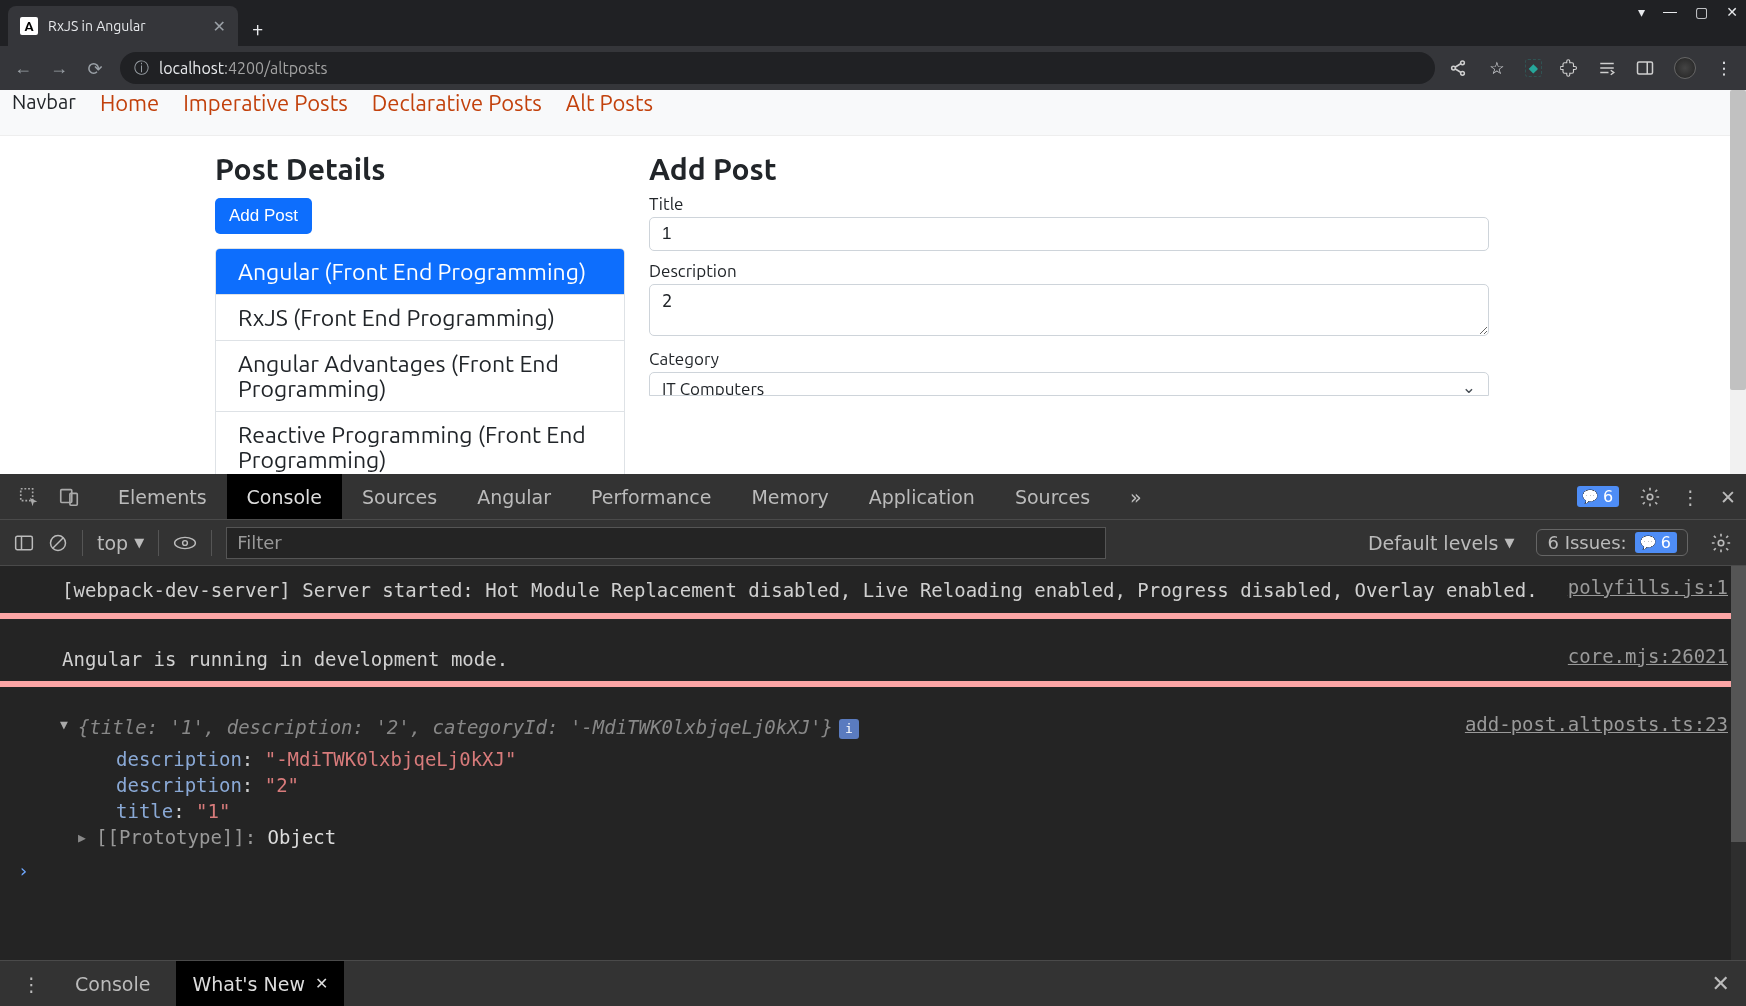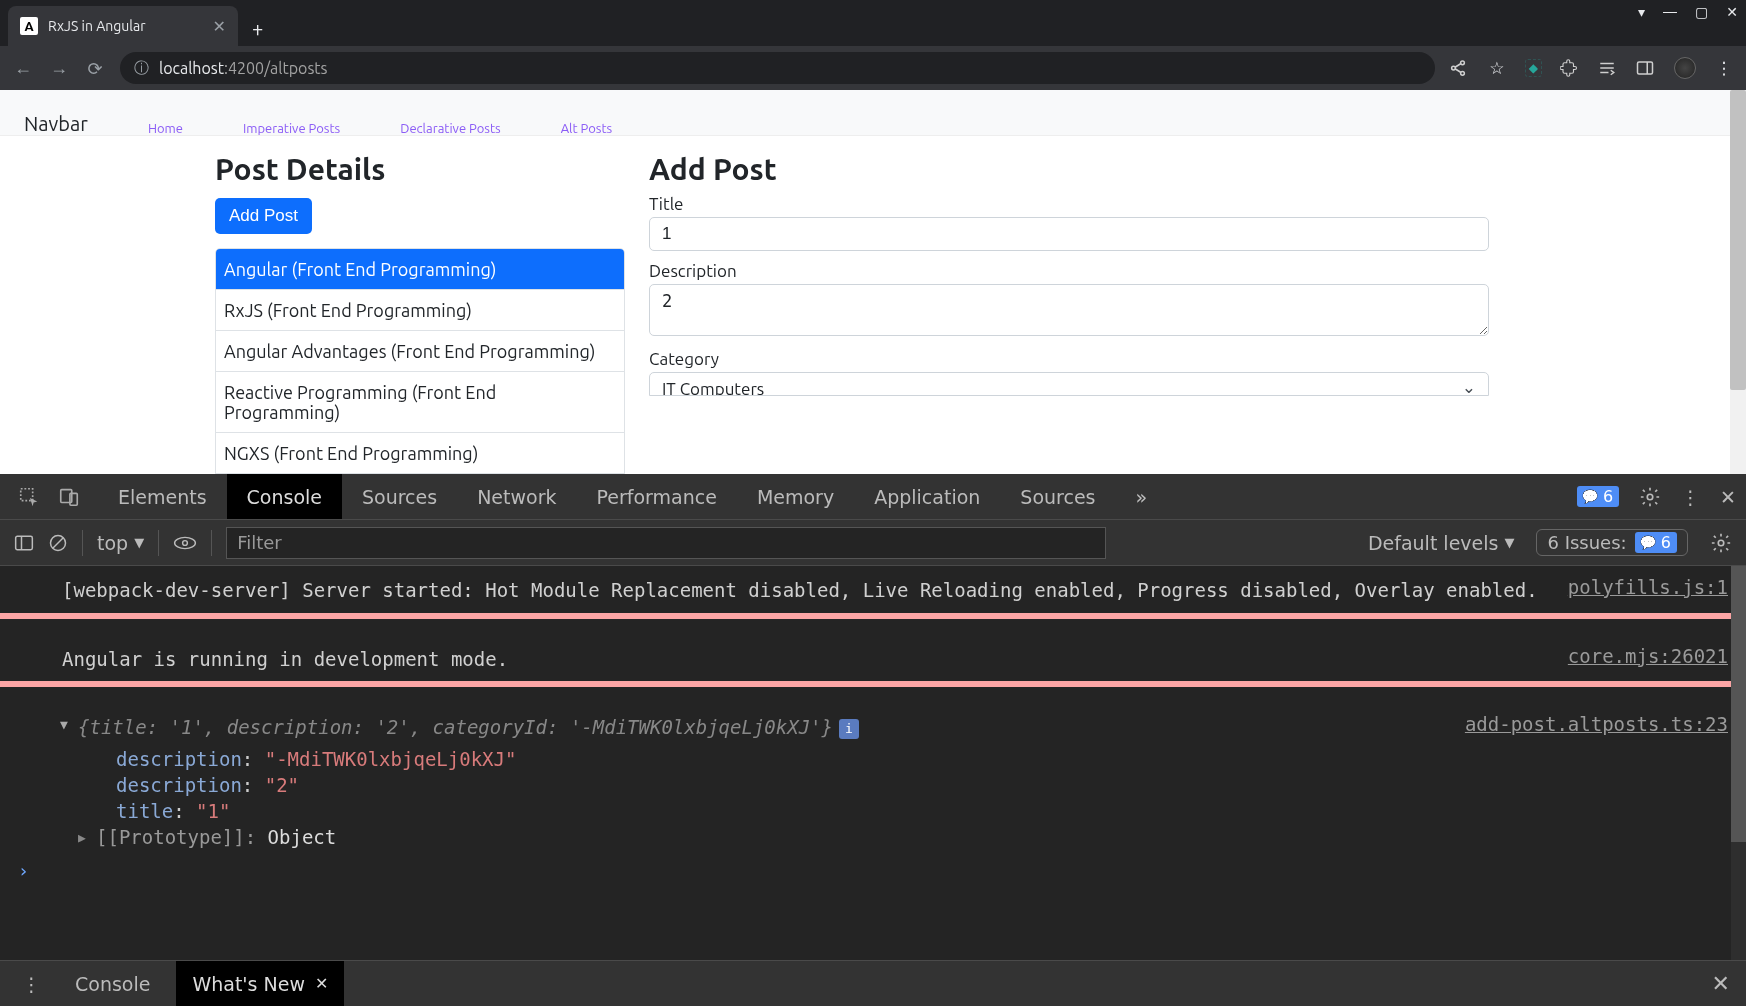--- a/index.html
+++ b/index.html
@@ -28,30 +28,30 @@
 .addr-tools .ico { cursor: pointer; width: 20px; text-align: center; }
 .ext-badge { width: 22px; height: 22px; border-radius: 50%; background: radial-gradient(circle, #444, #222); border: 1px solid #666; }
 .teal-badge { color: #26a69a; border: 1px dashed #26a69a44; padding: 1px 3px; border-radius: 3px; font-size: 12px; }
 
 
 .page-wrap { background: #35363a; flex: 0 0 auto; }
 .page { background: #fff; height: 384px; position: relative; overflow: hidden; }
 .page-scroll { position: absolute; right: 0; top: 0; width: 16px; height: 100%; background: #f1f1f1; }
 .page-scroll .thumb { background: #c1c1c1; width: 100%; height: 300px; border-radius: 2px; }
 
-.navbar { background: #f8f9fa; height: 46px; display: flex; align-items: flex-end; padding: 0 24px; gap: 24px; color: #212529; font-size: 18px; border-bottom: 1px solid #eee; }
+.navbar { background: #f8f9fa; height: 46px; display: flex; align-items: flex-start; padding: 0 12px; gap: 24px; color: #212529; font-size: 18px; border-bottom: 1px solid #eee; }
 .navbar .brand { font-weight: 400; font-size: 20px; }
-.navbar a { color: #8b5cf6; text-decoration: none; font-size: 13px; cursor: pointer; margin-left: 36px; }
+.navbar a { color: #c2410c; text-decoration: none; font-size: 22px; cursor: pointer; }
 
 .content { display: flex; padding: 16px 0 0 215px; gap: 24px; }
 .left-col { width: 410px; }
 .h-title { font-size: 30px; font-weight: 700; margin-bottom: 12px; color: #212529; }
 .btn-primary { background: #0d6efd; color: #fff; border: none; padding: 8px 14px; border-radius: 5px; font-size: 17px; cursor: pointer; margin-bottom: 14px; }
 .list-group { border: 1px solid #dee2e6; border-radius: 5px; overflow: hidden; }
-.list-item { padding: 10px 8px; border-bottom: 1px solid #dee2e6; font-size: 18px; color: #212529; cursor: pointer; }
+.list-item { padding: 10px 22px; border-bottom: 1px solid #dee2e6; font-size: 23px; color: #212529; cursor: pointer; }
 .list-item:last-child { border-bottom: none; }
 .list-item.active { background: #0d6efd; color: #fff; }
 
 .right-col { flex: 1; padding-right: 240px; }
 .form-h { font-size: 30px; font-weight: 700; margin-bottom: 8px; color: #212529; }
 .form-group { margin-bottom: 10px; }
 .form-label { font-size: 17px; color: #212529; display: block; margin-bottom: 4px; }
 .form-control { width: 100%; max-width: 840px; padding: 6px 12px; border: 1px solid #ced4da; border-radius: 5px; font-size: 17px; color: #212529; background: #fff; }
 textarea.form-control { resize: both; height: 52px; }
 .form-select-cut { max-width: 840px; border: 1px solid #ced4da; border-radius: 5px 5px 0 0; padding: 6px 12px; font-size: 17px; color: #212529; position: relative; height: 24px; overflow: hidden; }
@@ -225,21 +225,21 @@
         <span>
           <svg width="22" height="22" viewBox="0 0 24 24" fill="none" stroke="#aaa" stroke-width="1.8">
               <rect x="3" y="4" width="12" height="14" rx="1"></rect>
               <rect x="13" y="8" width="8" height="13" rx="1"></rect>
             </svg>
         </span>
       </div>
       <div class="dt-tab">Elements</div>
       <div class="dt-tab active">Console</div>
       <div class="dt-tab">Sources</div>
-      <div class="dt-tab">Network</div>
+      <div class="dt-tab">Angular</div>
       <div class="dt-tab">Performance</div>
       <div class="dt-tab">Memory</div>
       <div class="dt-tab">Application</div>
       <div class="dt-tab">Sources</div>
       <div class="dt-tab">»</div>
       <div class="dt-tabs-right">
         <span class="issues-badge">6</span>
         <span>
           <svg width="22" height="22" viewBox="0 0 24 24" fill="none" stroke="#bbb" stroke-width="1.8">
               <circle cx="12" cy="12" r="3"></circle>

